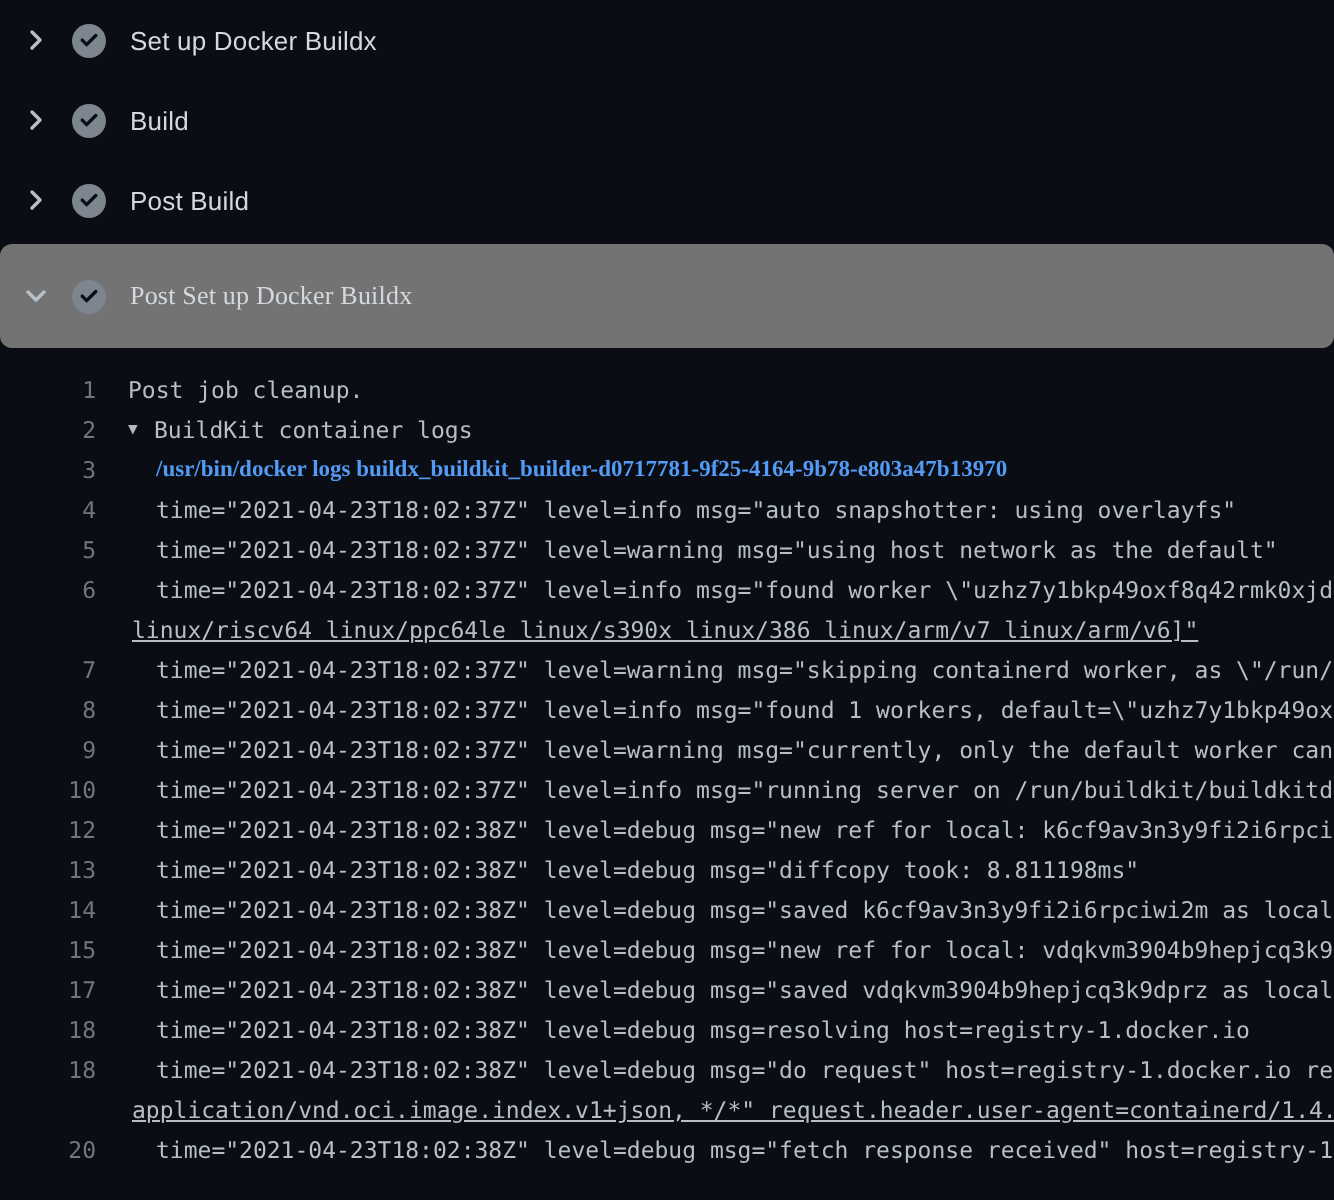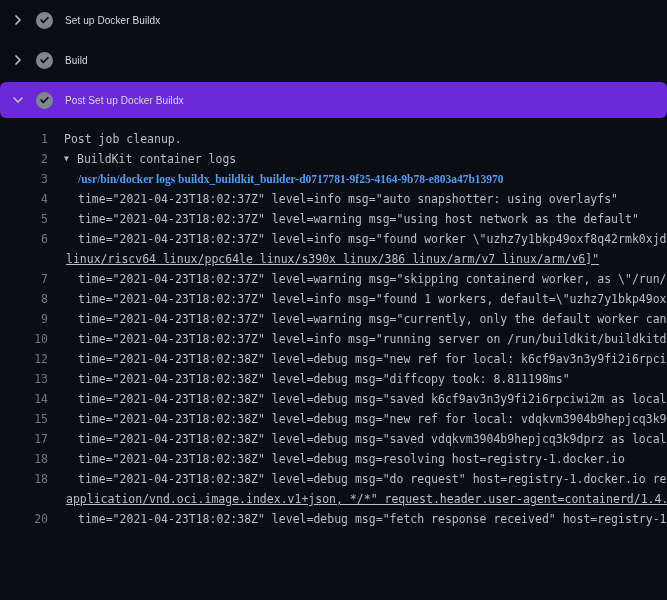--- a/index.html
+++ b/index.html
@@ -18,24 +18,25 @@
   
   .steps { width: 667px; }
   .step {
     height: 40px;
     display: flex;
     align-items: center;
     cursor: pointer;
     box-sizing: border-box;
   }
   .step.expanded {
-    height: 36px;
+    height: 52px;
     margin: 2px 0;
-    background: #6d28d9;
+    background: #737373;
     border-radius: 6px;
+    font-family: Liberation Serif, serif;
   }
   .step .chev {
     width: 16px;
     margin-left: 10px;
     display: flex;
     align-items: center;
     justify-content: center;
     color: #b7bfc7;
     flex: none;
   }
@@ -44,21 +45,21 @@
     width: 17px;
     height: 17px;
     flex: none;
     color: #7d858f;
     display: flex;
     align-items: center;
   }
   .step .lbl {
     margin-left: 12px;
     color: #d3d9df;
-    font-size: 10px;
+    font-size: 13px;
     font-weight: 500;
     letter-spacing: 0.1px;
   }
 
   
   .log {
     padding-top: 9px;
     font-family: "DejaVu Sans Mono", "Liberation Mono", monospace;
     font-size: 11.5px;
   }
@@ -122,20 +123,34 @@
     </span>
     <span class="statusico">
       <svg width="17" height="17" viewBox="0 0 16 16">
         <circle cx="8" cy="8" r="8" fill="currentColor"></circle>
         <path d="M11.2 5.4 6.9 9.7 4.8 7.6" stroke="#0b0f15" stroke-width="1.6" fill="none" stroke-linecap="round" stroke-linejoin="round"></path>
       </svg>
     </span>
     <span class="lbl">Build</span>
   </div>
 
+  <div class="step">
+    <span class="chev">
+      <svg width="16" height="16" viewBox="0 0 16 16" fill="none" stroke="currentColor" stroke-width="1.7" stroke-linecap="round" stroke-linejoin="round">
+        <path class="chev-path" d="M6 4 L10 8 L6 12"></path>
+      </svg>
+    </span>
+    <span class="statusico">
+      <svg width="17" height="17" viewBox="0 0 16 16">
+        <circle cx="8" cy="8" r="8" fill="currentColor"></circle>
+        <path d="M11.2 5.4 6.9 9.7 4.8 7.6" stroke="#0b0f15" stroke-width="1.6" fill="none" stroke-linecap="round" stroke-linejoin="round"></path>
+      </svg>
+    </span>
+    <span class="lbl">Post Build</span>
+  </div>
 
   <div class="step expanded">
     <span class="chev">
       <svg width="16" height="16" viewBox="0 0 16 16" fill="none" stroke="currentColor" stroke-width="1.7" stroke-linecap="round" stroke-linejoin="round">
         <path class="chev-path" d="M4 6 L8 10 L12 6"></path>
       </svg>
     </span>
     <span class="statusico">
       <svg width="17" height="17" viewBox="0 0 16 16">
         <circle cx="8" cy="8" r="8" fill="currentColor"></circle>

